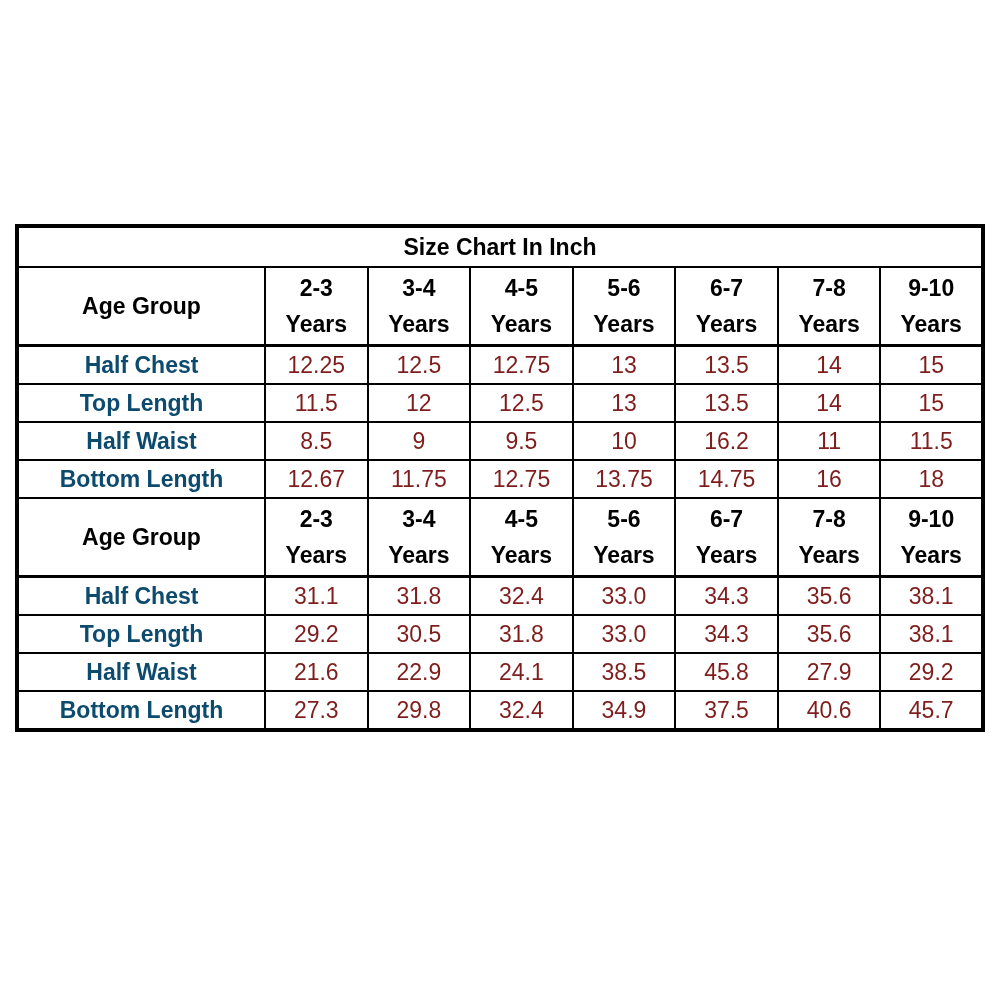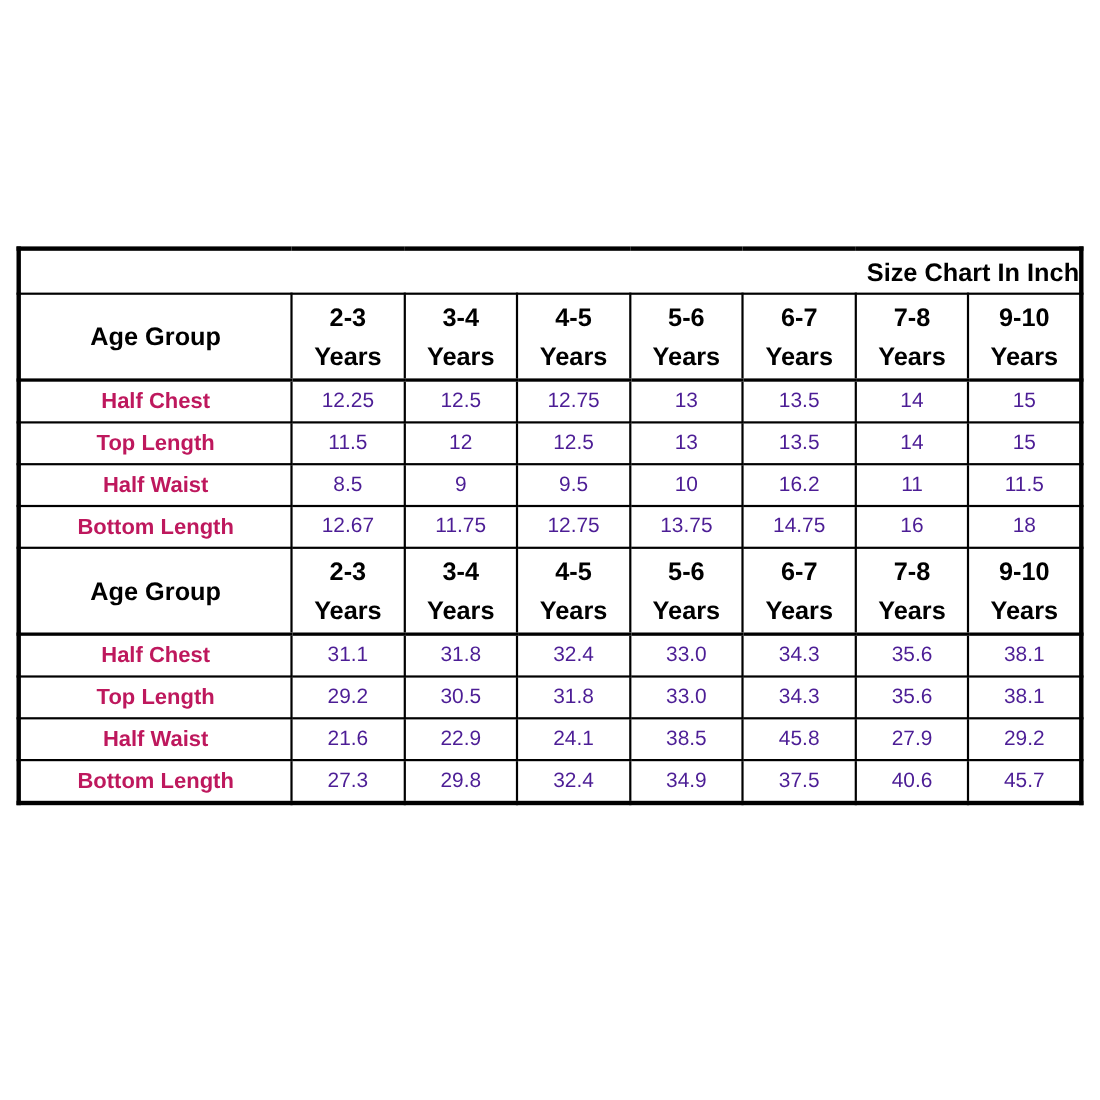--- a/index.html
+++ b/index.html
@@ -30,44 +30,43 @@
     padding: 0;
     overflow: hidden;
   }
   td.title-cell {
     height: 38px;
     font-size: 23px;
     font-weight: bold;
     color: #000000;
     border-top: 3px solid #000000;
     border-bottom: 2px solid #000000;
-    text-align: right;
   }
   tr.header-row td {
     height: 76px;
     font-size: 23px;
     font-weight: bold;
     color: #000000;
     border-bottom: 3px solid #000000;
   }
   td.head-cell div {
     line-height: 36px;
     text-align: center;
   }
   td.label-cell {
     height: 36px;
-    font-size: 20px;
+    font-size: 23px;
     font-weight: bold;
-    color: #be185d;
+    color: #0c4a6e;
   }
   td.value-cell {
     height: 36px;
-    font-size: 19px;
+    font-size: 23px;
     font-weight: normal;
-    color: #4c1d95;
+    color: #7f1d1d;
   }
 </style>
 </head>
 <body>
 
 <div class="chart-wrap">
   <table class="size-table">
     <colgroup>
       <col class="col-label">
       <col span="7" class="col-age">

